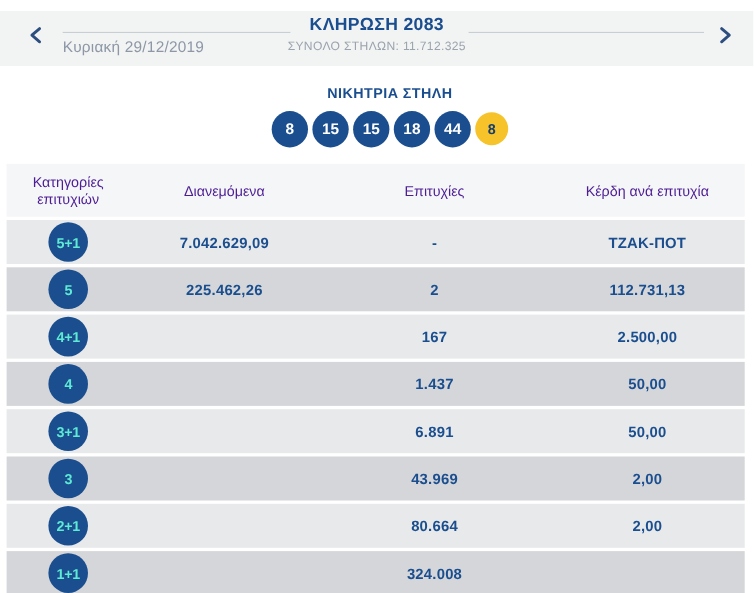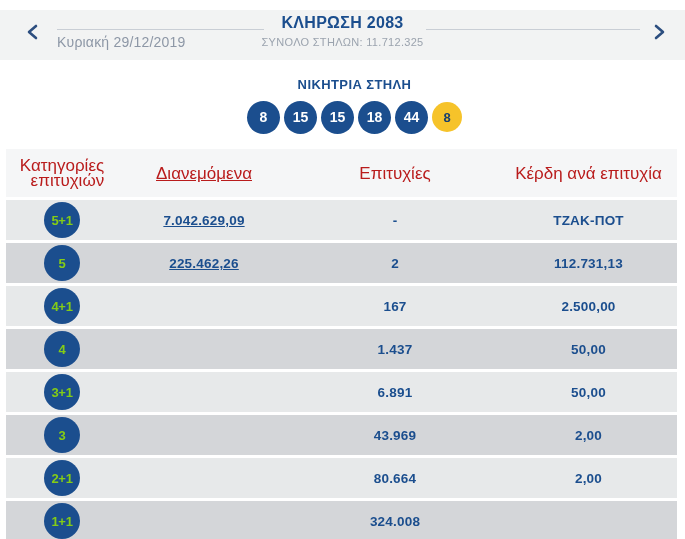--- a/index.html
+++ b/index.html
@@ -62,39 +62,39 @@
     background: #f6c32a; color: #173f6e; font-size: 13px;
   }
 
   
   .rtable { margin: 15px 8px 0 6px; }
   .thead {
     display: flex; height: 48px; background: #f5f6f7; align-items: center;
   }
   .th {
     display: flex; align-items: center; justify-content: center;
-    text-align: right; color: #b91c1c; font-size: 17px; line-height: 15px;
+    text-align: center; color: #4c1d95; font-size: 13px; line-height: 15px;
   }
   .c1 { width: 112px; }
-  .c2 { width: 172px; text-decoration: underline; }
+  .c2 { width: 172px; }
   .c3 { width: 210px; }
   .c4 { flex: 1; }
   .th.c1 { padding: 0 14px; }
   .trow {
     display: flex; height: 40px; margin-top: 3px; align-items: center;
   }
   .trow.light { background: #e7e9ea; }
   .trow.dark  { background: #d4d6d9; }
   .td {
     display: flex; align-items: center; justify-content: center;
     font-weight: bold; font-size: 13.5px; color: #1b4e8e; letter-spacing: 0.2px;
   }
   .cat-ball {
     width: 36px; height: 36px; border-radius: 50%;
-    background: #1b4e8e; color: #84cc16;
+    background: #1b4e8e; color: #5eead4;
     font-size: 13px; font-weight: bold; letter-spacing: -0.3px;
     display: flex; align-items: center; justify-content: center;
   }
 </style>
 </head>
 <body>
 
 <div class="page">
 
   <div class="topbar">

